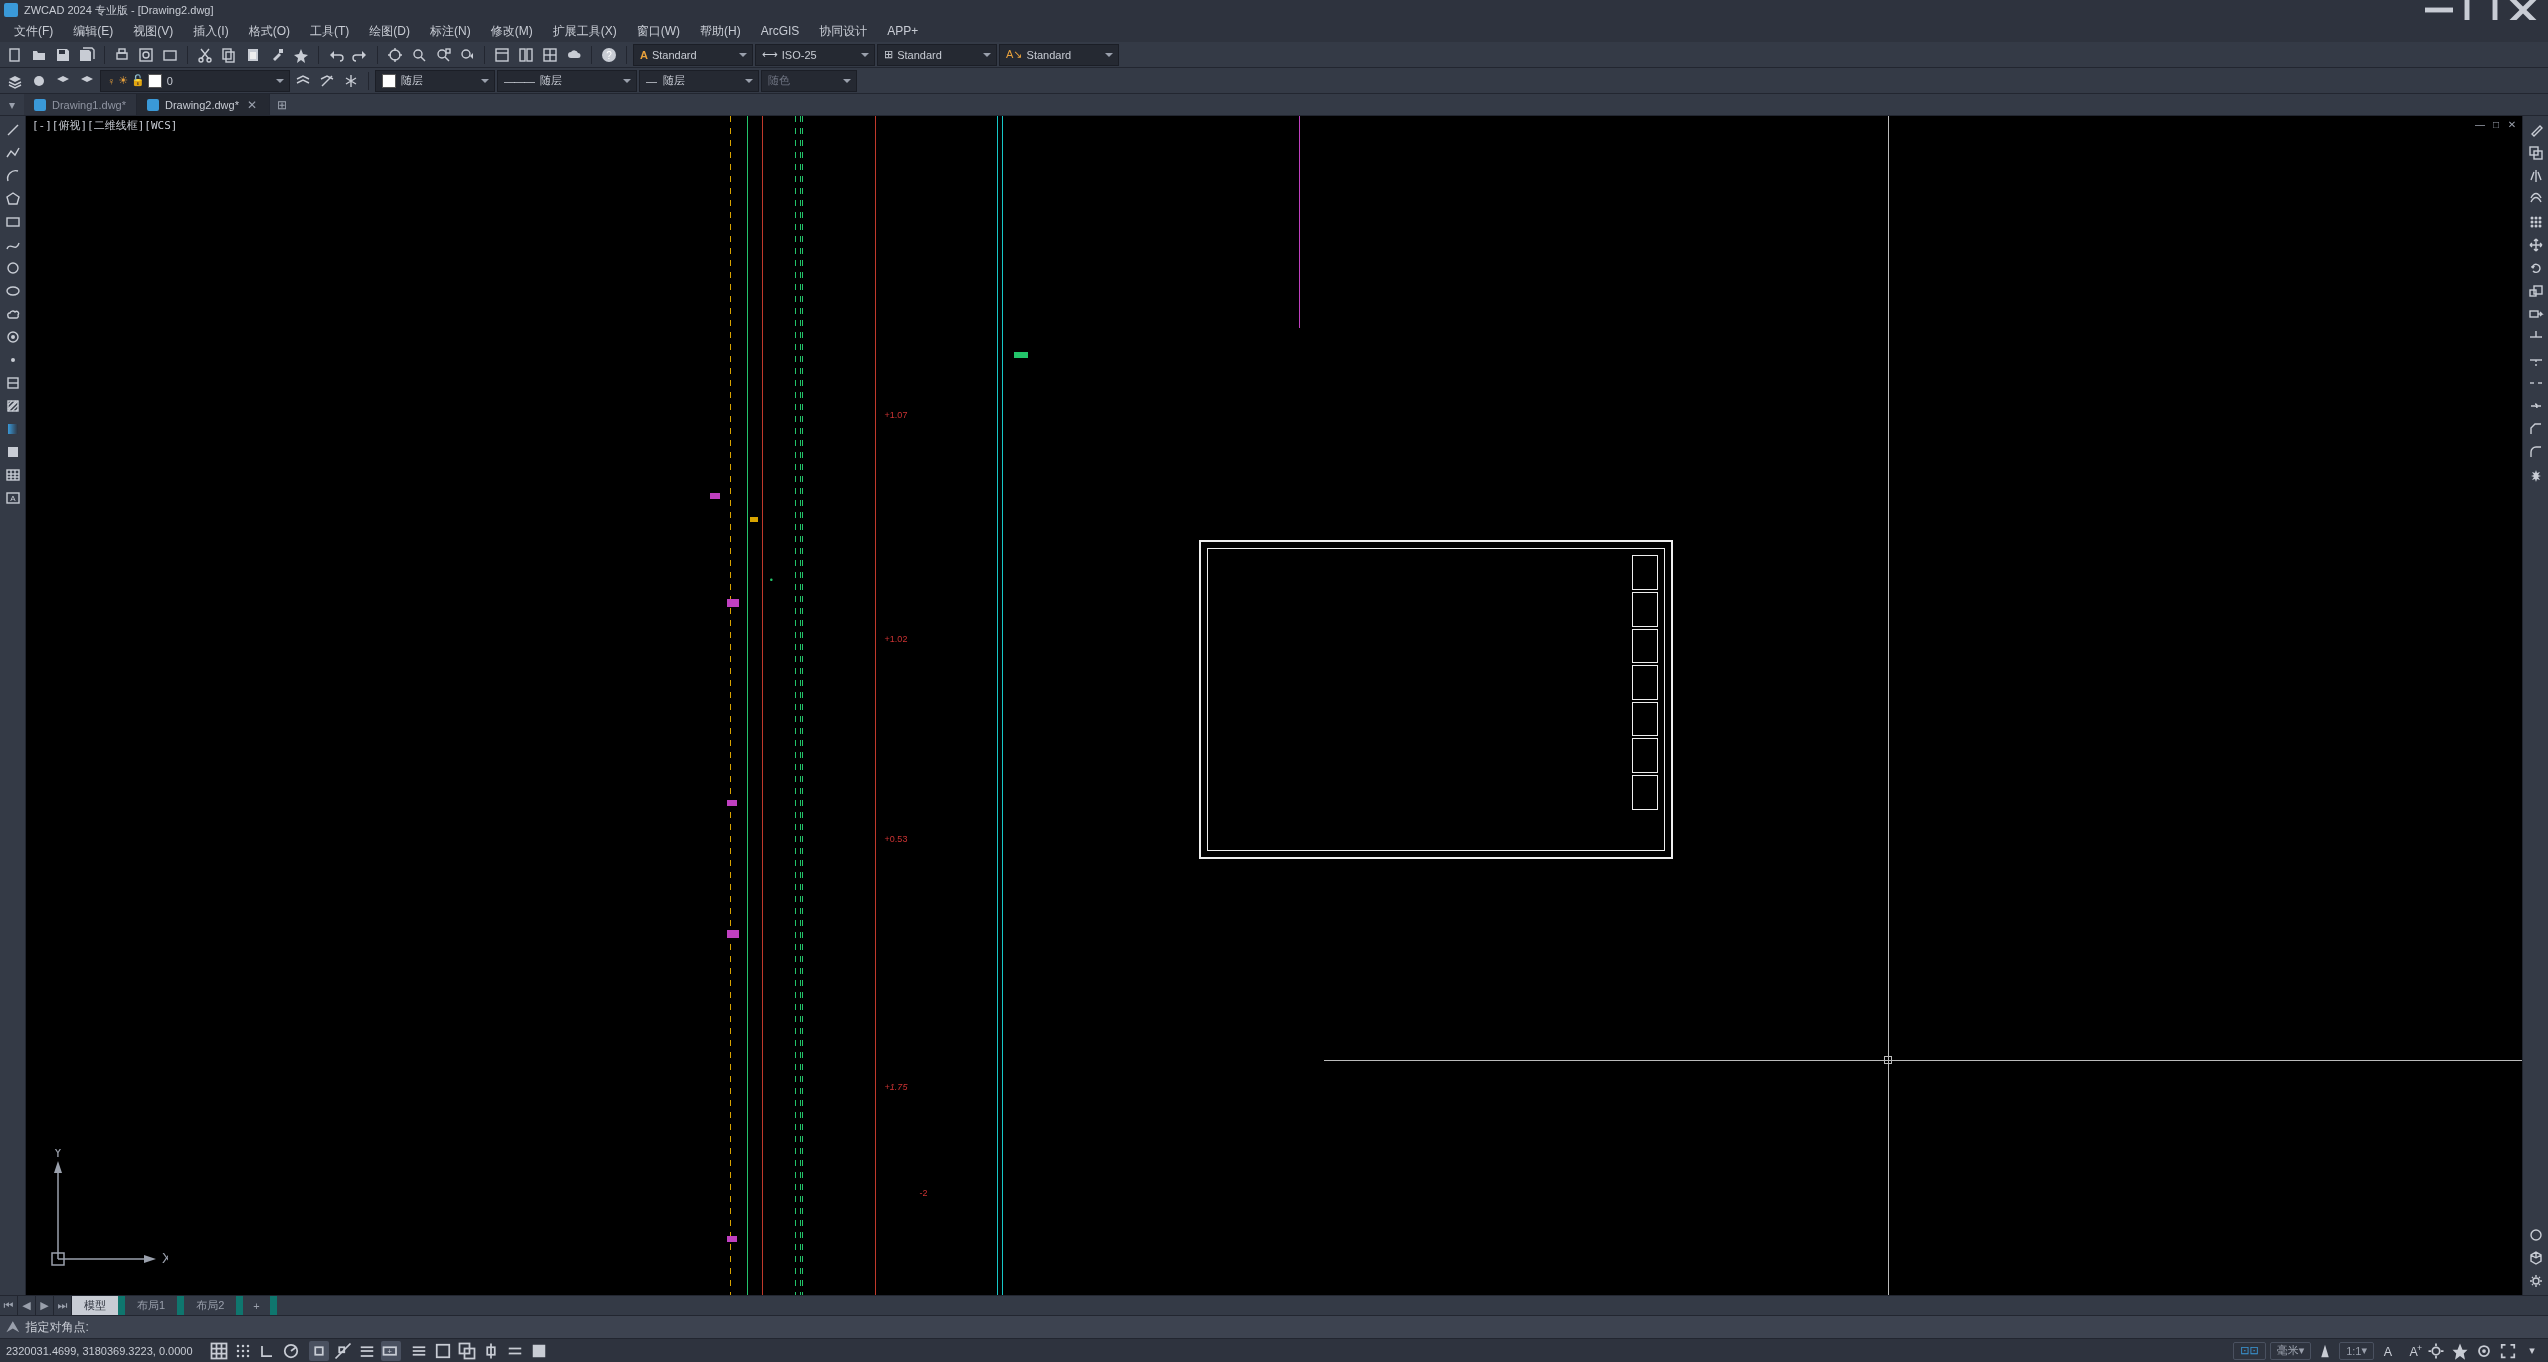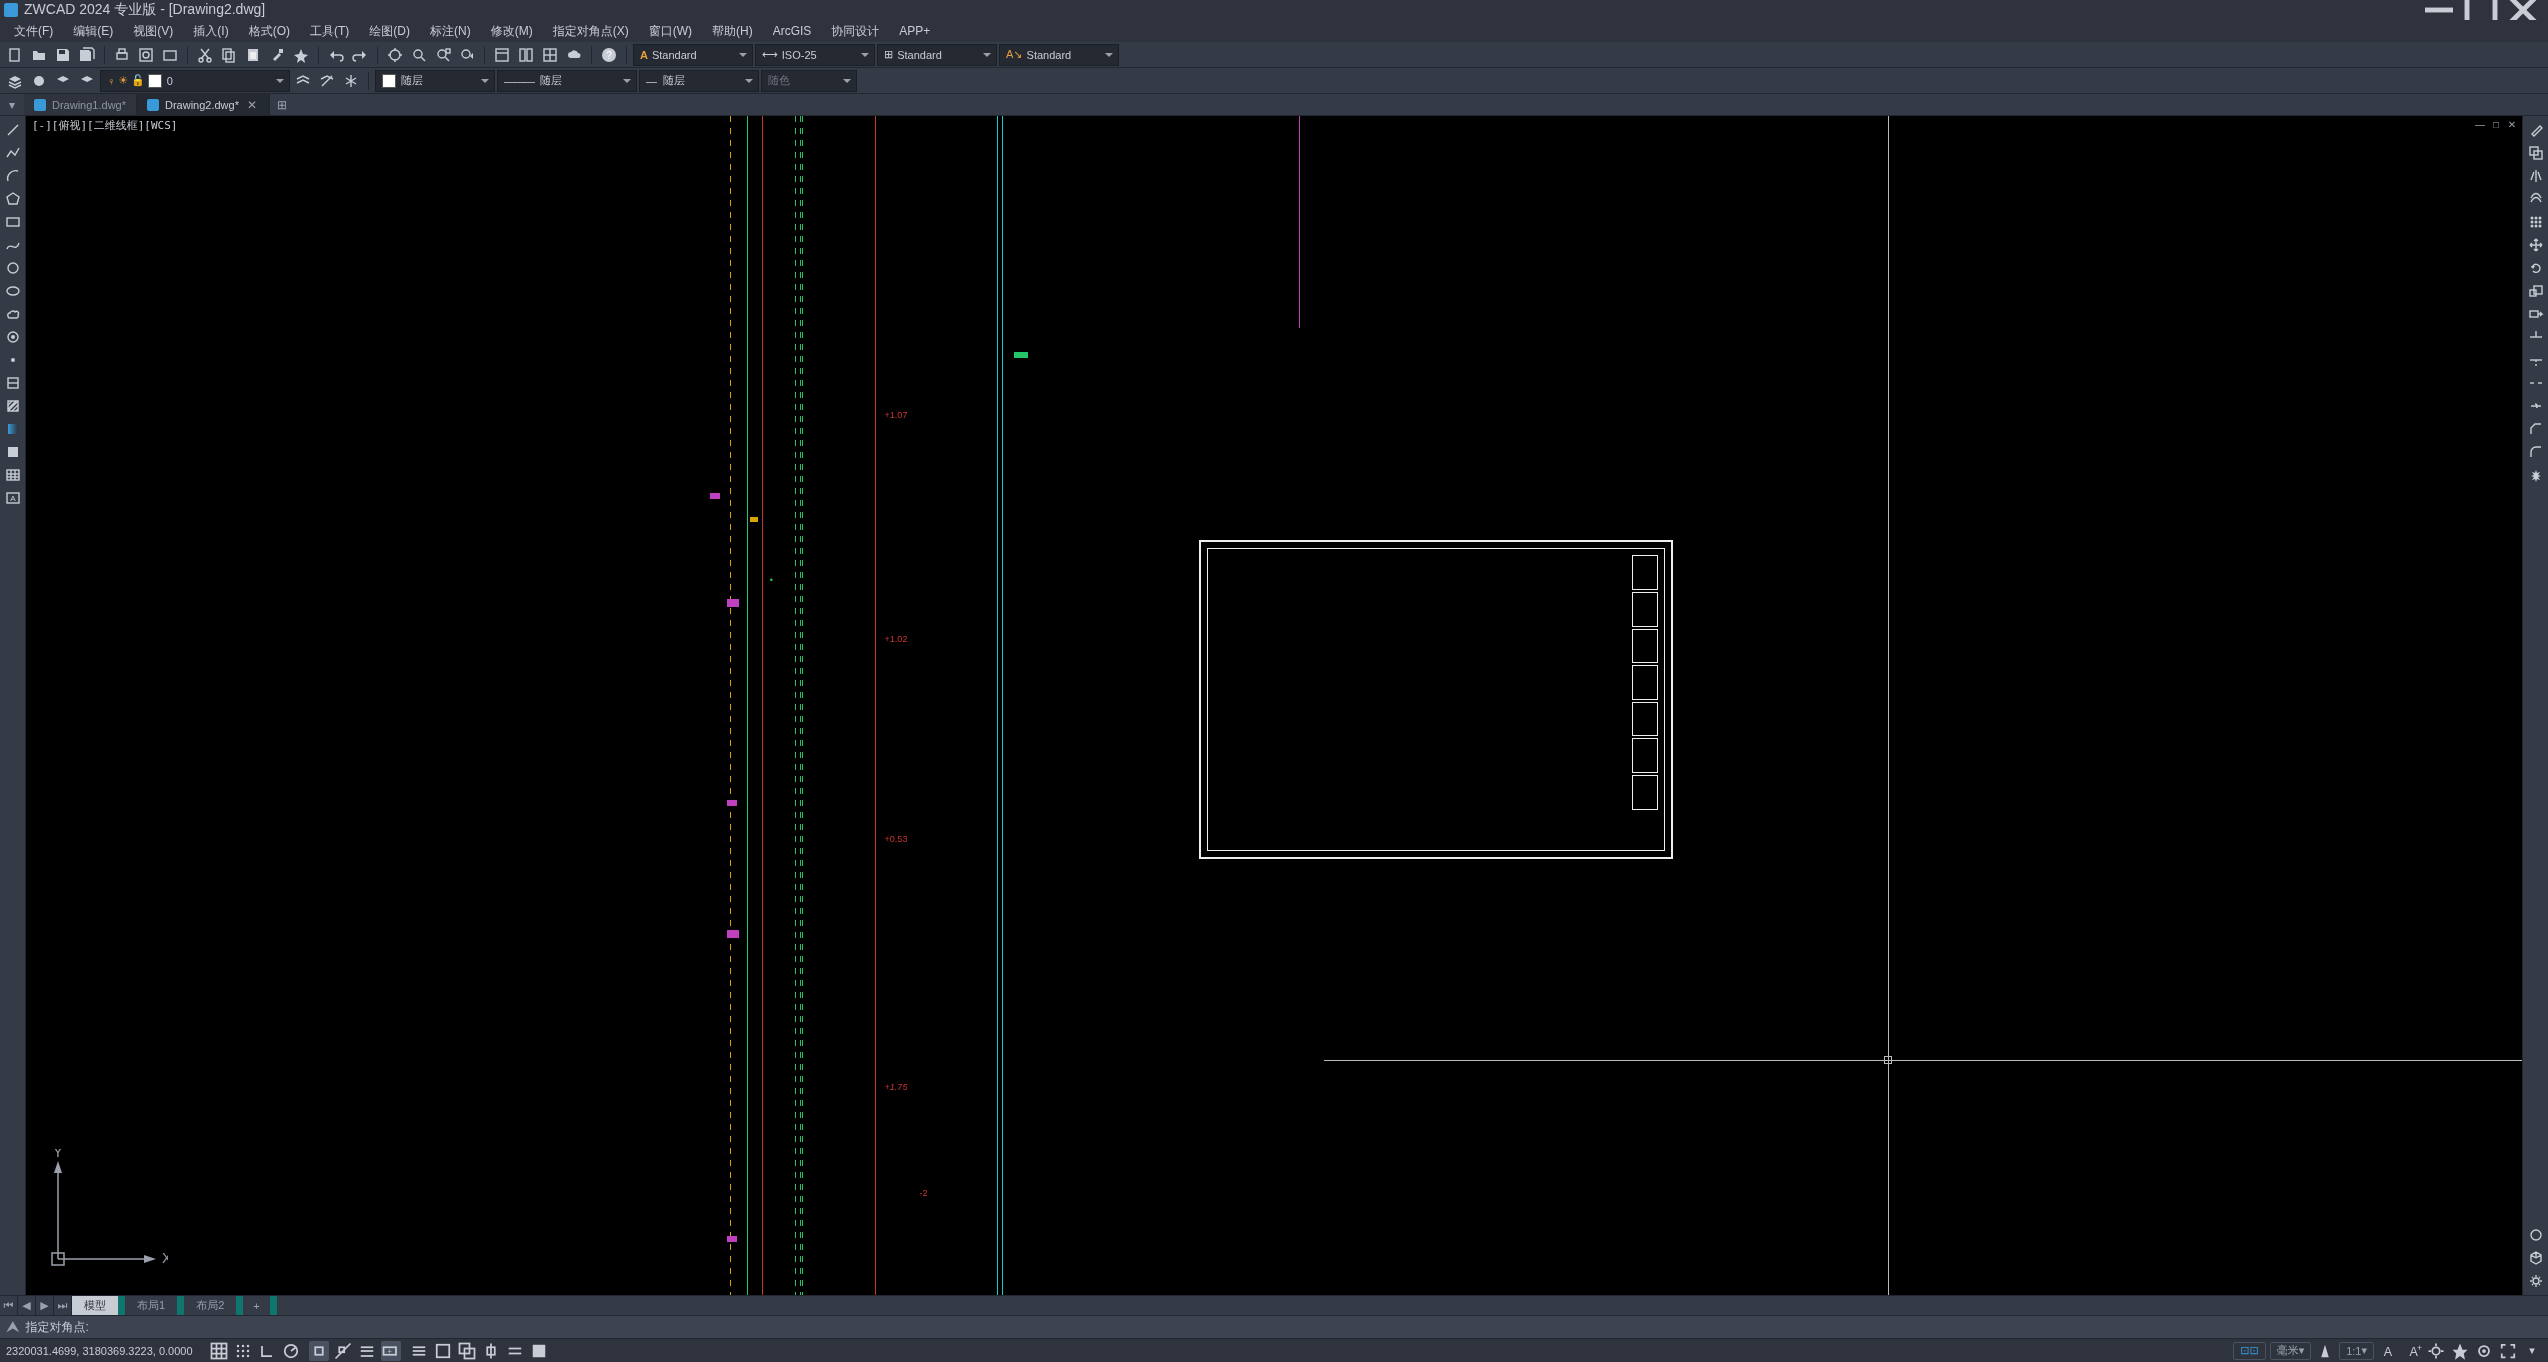--- a/index.html
+++ b/index.html
@@ -1,19 +1,19 @@
 <!DOCTYPE html>
 <html><head>
 <meta charset="utf-8">
 <style>
 * { margin:0; padding:0; box-sizing:border-box; font-family:"Microsoft YaHei",Tahoma,Arial,sans-serif; user-select:none; }
 html,body { width:100%; height:100%; background:#2b303b; color:#c8ccd4; font-size:12px; overflow:hidden; }
 
 
-.titlebar { height:20px; background:#2e333e; color:#c8ccd4; display:flex; align-items:center; padding:0 4px; font-size:14px; }
+.titlebar { height:20px; background:#2e333e; color:#c8ccd4; display:flex; align-items:center; padding:0 4px; font-size:11px; }
 .titlebar .logo { width:14px; height:14px; background:#3a99d8; border-radius:2px; margin-right:6px; }
 .titlebar .title { flex:1; }
 .titlebar .winbtn { width:42px; height:20px; display:flex; align-items:center; justify-content:center; color:#9aa0ac; }
 
 
 .menubar { height:22px; background:#2e333e; display:flex; align-items:stretch; padding:0 4px; font-size:12px; }
 .menubar .mitem { padding:0 10px; display:flex; align-items:center; color:#c8ccd4; }
 
 
 .tbrow { height:26px; background:#343a46; border-bottom:1px solid #222630; display:flex; align-items:center; padding:0 4px; gap:2px; }
@@ -120,21 +120,21 @@
   <div class="menubar">
     <div class="mitem">文件(F)</div>
     <div class="mitem">编辑(E)</div>
     <div class="mitem">视图(V)</div>
     <div class="mitem">插入(I)</div>
     <div class="mitem">格式(O)</div>
     <div class="mitem">工具(T)</div>
     <div class="mitem">绘图(D)</div>
     <div class="mitem">标注(N)</div>
     <div class="mitem">修改(M)</div>
-    <div class="mitem">指定对角点(X)</div>
+    <div class="mitem">扩展工具(X)</div>
     <div class="mitem">窗口(W)</div>
     <div class="mitem">帮助(H)</div>
     <div class="mitem">ArcGIS</div>
     <div class="mitem">协同设计</div>
     <div class="mitem">APP+</div>
   </div>
 
   <div class="tbrow">
     <div class="tbtn">
         <svg viewBox="0 0 16 16">

